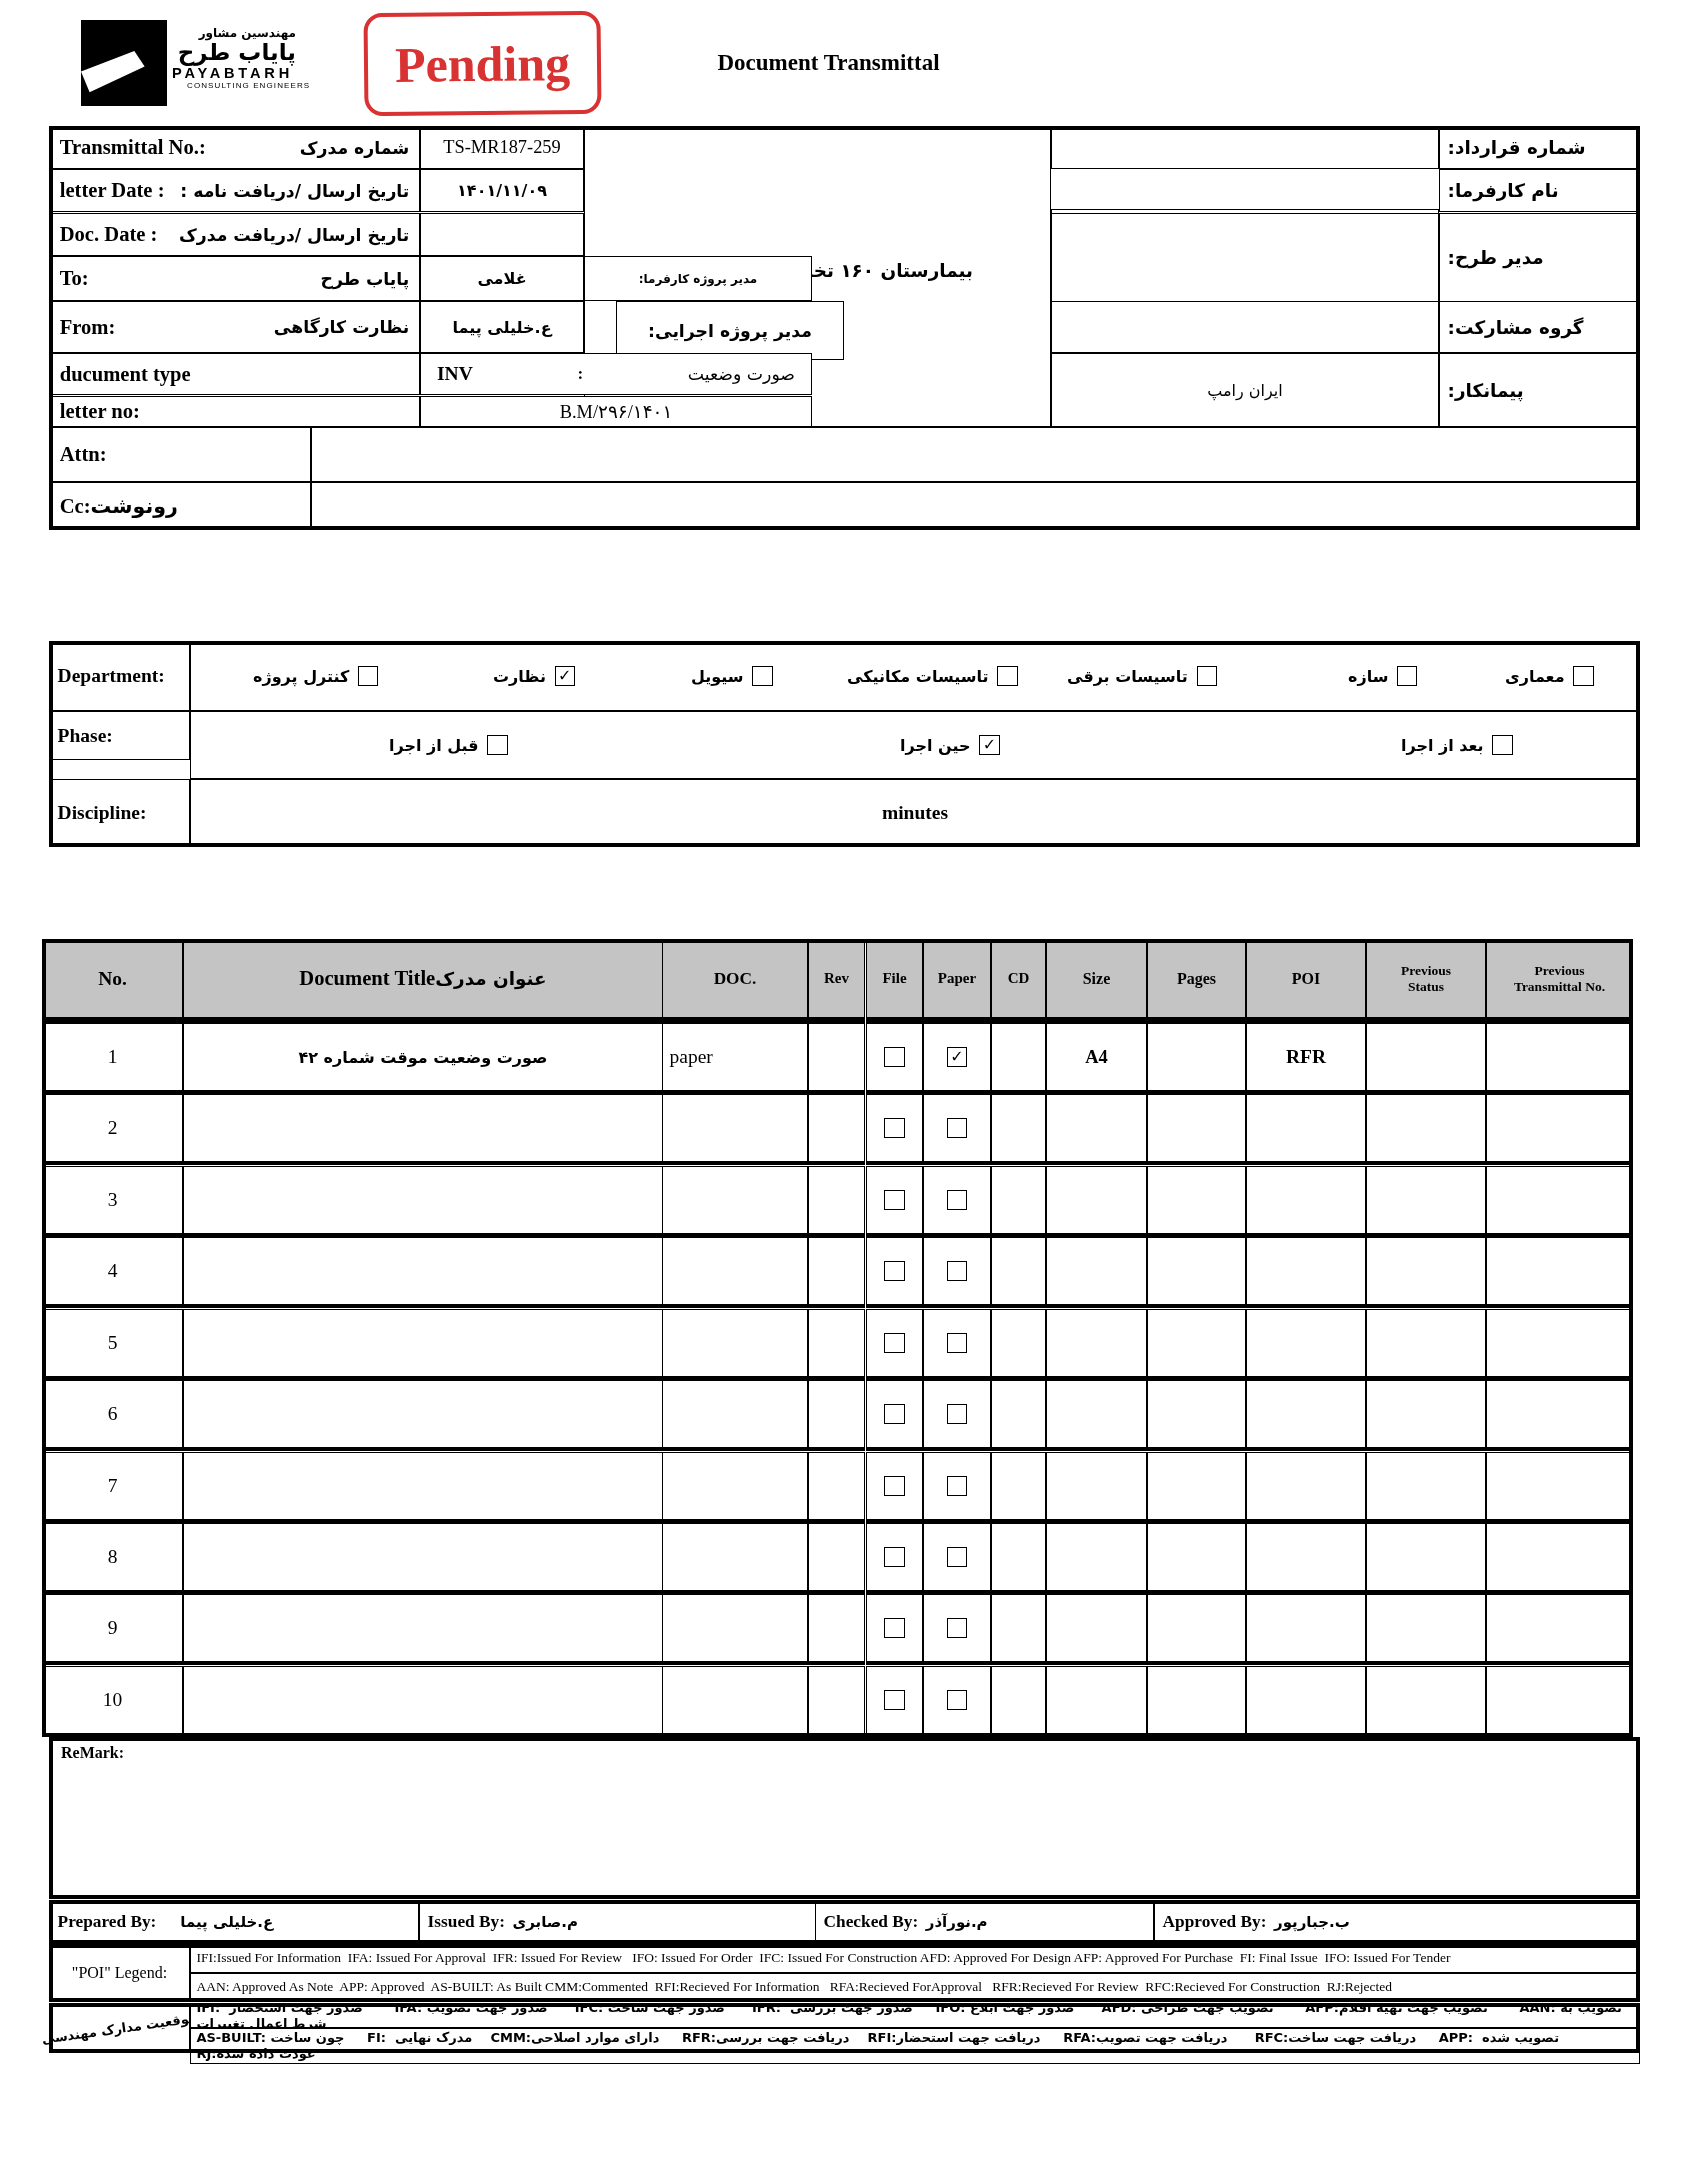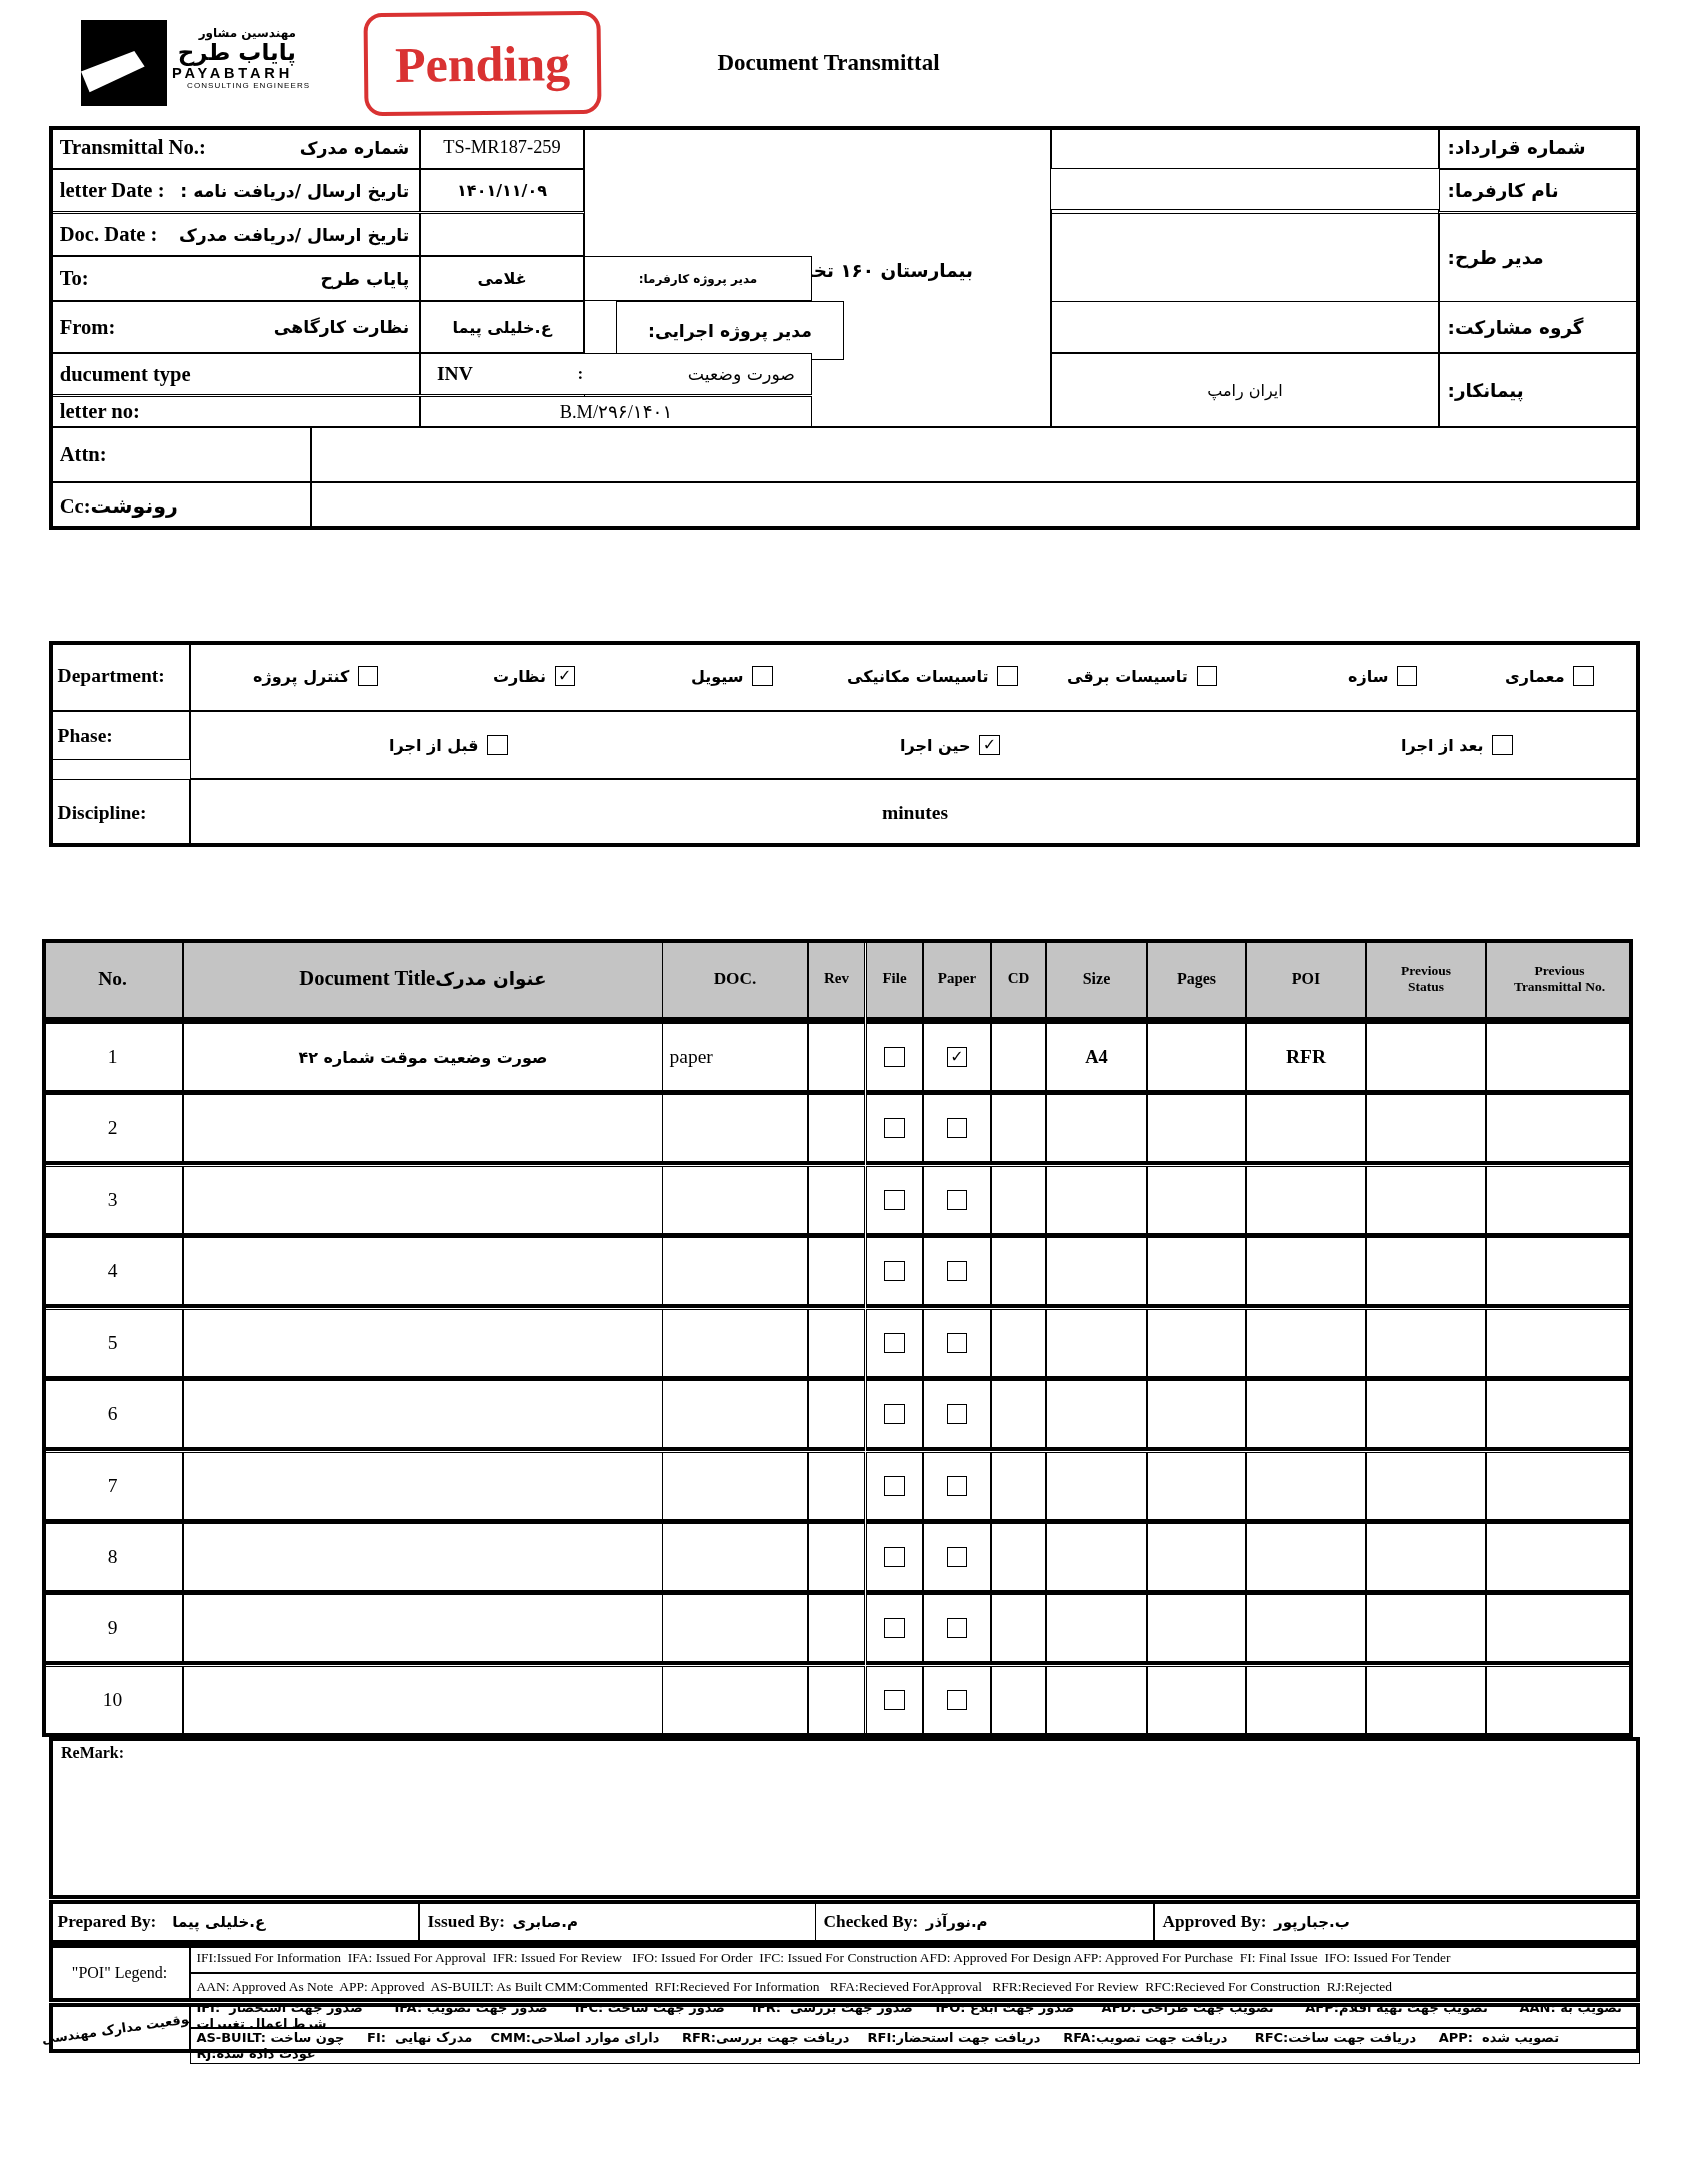--- a/index.html
+++ b/index.html
@@ -411,21 +411,21 @@
       </div>
     <div class="frame"></div>
   </div>
 
   <div class="tbl" style="left:49px;top:1737px;width:1591px;height:162px;background:#fff;">
     <div class="abs en" style="left:12px;top:6.5px;font-size:16px;">ReMark:</div>
     <div class="frame"></div>
   </div>
 
   <div class="tbl" style="left:49px;top:1900px;width:1591px;height:44px;">
-    <div class="cell" style="left:0;top:0;width:370px;height:44px;padding-left:7.6px;gap:16px;">
+    <div class="cell" style="left:0;top:0;width:370px;height:44px;padding-left:7.6px;gap:24px;">
       <span class="en" style="font-size:17.3px;">Prepared By:</span>
       <span class="fa" style="font-size:15px;">ع.خلیلی پیما</span>
     </div>
     <div class="cell" style="left:370px;top:0;width:397px;height:44px;padding-left:7.6px;gap:7.6px;">
       <span class="en" style="font-size:17.3px;">Issued By:</span>
       <span class="fa" style="font-size:15px;">م.صابری</span>
     </div>
     <div class="cell" style="left:766px;top:0;width:339px;height:44px;padding-left:7.6px;gap:7.6px;">
       <span class="en" style="font-size:17.3px;">Checked By:</span>
       <span class="fa" style="font-size:15px;">م.نورآذر</span>

